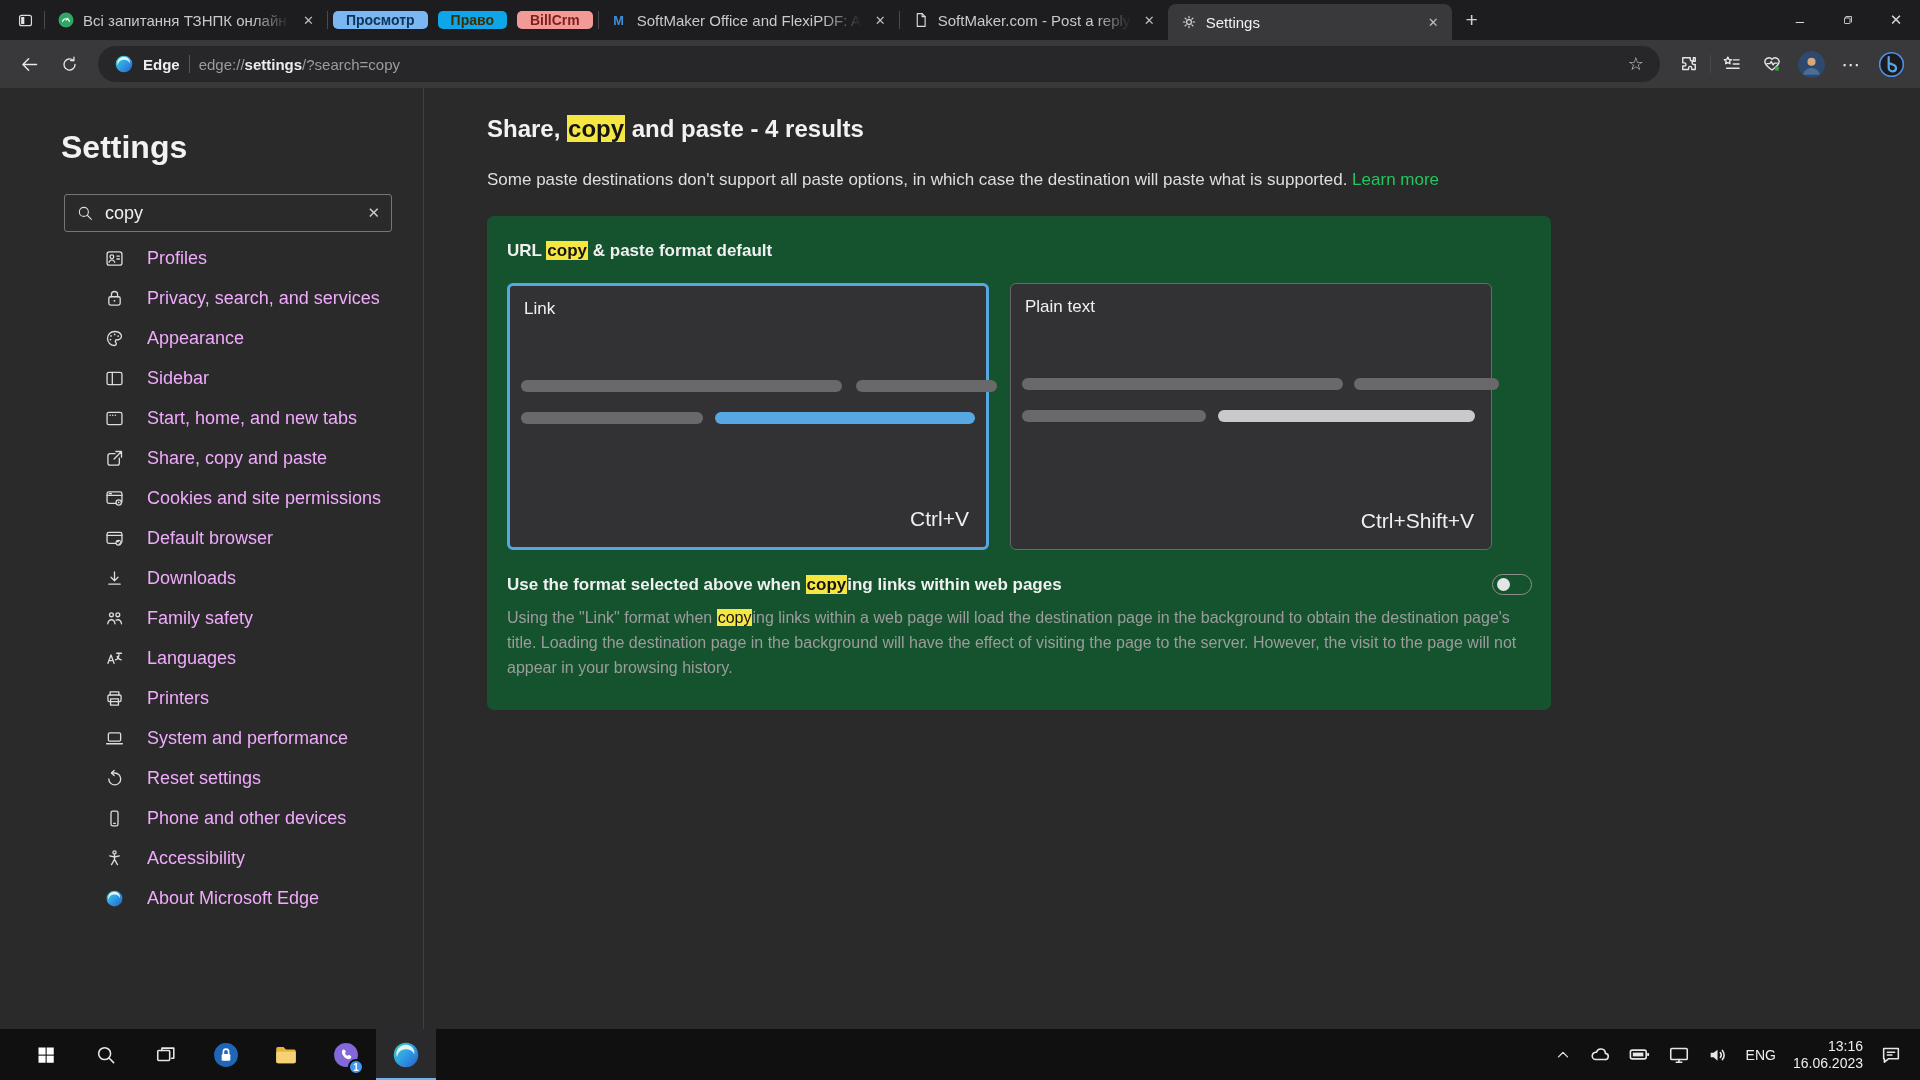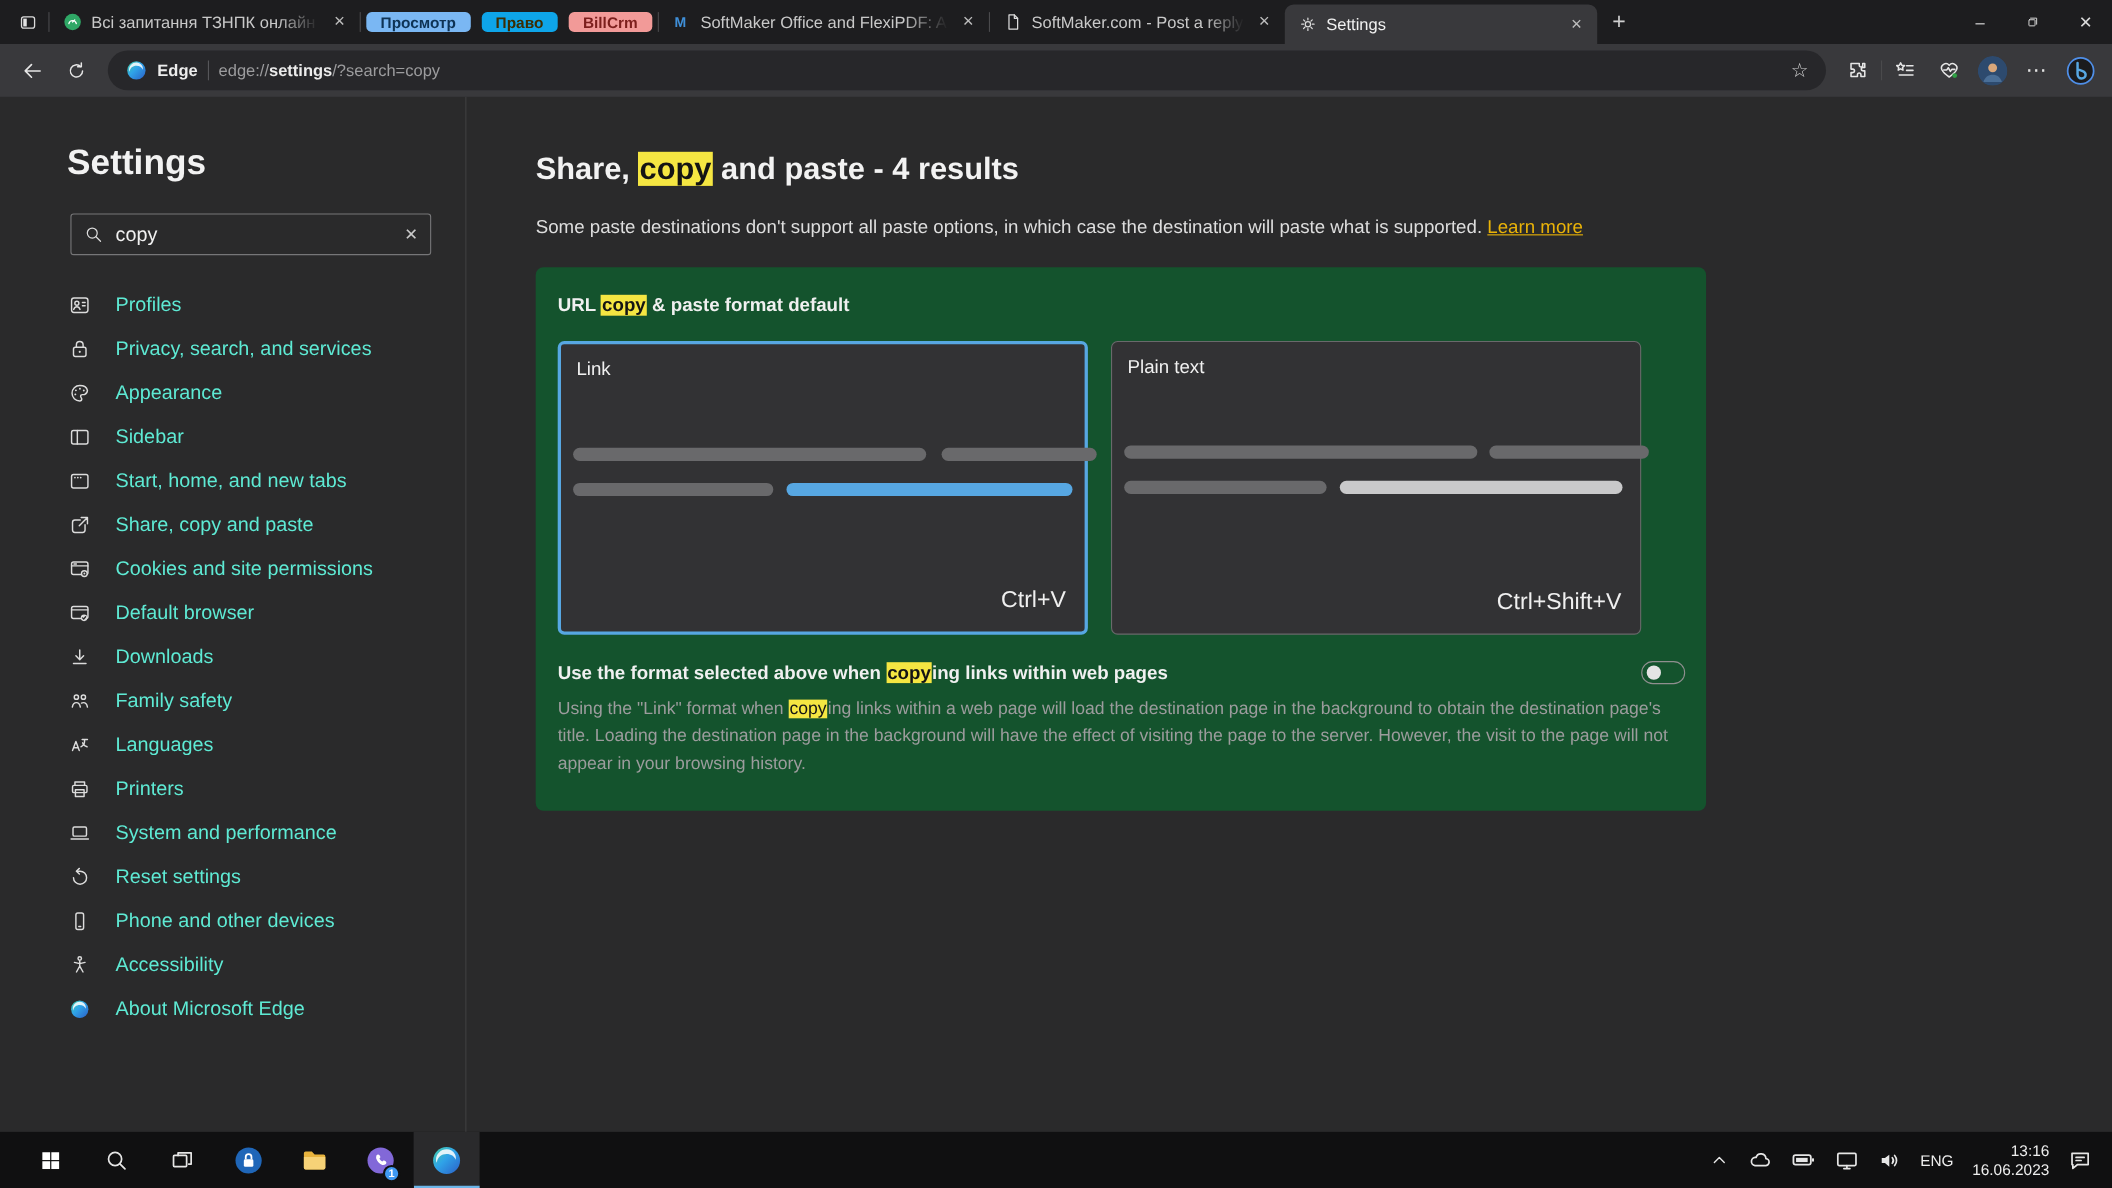--- a/index.html
+++ b/index.html
@@ -44,28 +44,28 @@
   .avatar { width:27px; height:27px; border-radius:50%; overflow:hidden; flex:none; margin:0 5px; }
 
   
   .content { display:flex; height:941px; }
   .sidebar { width:424px; border-right:1px solid #3f3f41; padding-top:41px; flex:none; }
   .sb-title { margin-left:61px; font-size:32px; font-weight:bold; color:#f2f2f2; }
   .searchbox { margin:28px 0 0 64px; width:328px; height:38px; border:1px solid #767678; border-radius:3px; display:flex; align-items:center; padding:0 11px; gap:11px; }
   .searchbox .q { font-size:18px; color:#f0f0f0; }
   .sb-clear { margin-left:auto; color:#c9c9c9; font-size:15px; }
   .nav { margin-top:16px; }
-  .nav-item { height:40px; display:flex; align-items:flex-end; gap:22px; padding-left:62px; font-size:18px; color:#5eead4; }
+  .nav-item { height:40px; display:flex; align-items:flex-start; gap:22px; padding-left:104px; font-size:18px; color:#f0abfc; }
   .nav-item svg { width:21px; height:21px; flex:none; }
 
   .main { flex:1; padding-left:63px; }
-  .page-h1 { margin-top:50px; font-size:28px; font-weight:bold; color:#f2f2f2; }
+  .page-h1 { margin-top:27px; font-size:24px; font-weight:bold; color:#f2f2f2; }
   mark { background:#f5e642; color:#141414; padding:0 1px; }
   .subtitle { margin-top:27px; font-size:17px; color:#dedede; }
-  .learn-more { color:#eab308; text-decoration:underline; }
+  .learn-more { color:#22c55e; }
   .section { width:1064px; background:#14532d; border-radius:7px; margin-top:26px; padding:25px 19px 30px 20px; }
   .sec-title { font-size:17px; font-weight:bold; color:#f0f0f0; }
   .cards { display:flex; gap:21px; margin-top:22px; }
   .fmt-card { width:482px; height:267px; border-radius:6px; position:relative; background:#323234; flex:none; }
   .fmt-card.sel { border:3px solid #57a7e2; }
   .fmt-card.unsel { border:1px solid #69696b; }
   .card-title { position:absolute; top:13px; left:14px; font-size:17px; color:#f0f0f0; }
   .bars { position:absolute; left:11px; right:13px; top:94px; }
   .brow { display:flex; margin-bottom:20px; }
   .bar { height:12px; border-radius:6px; background:#69696b; flex:none; }

